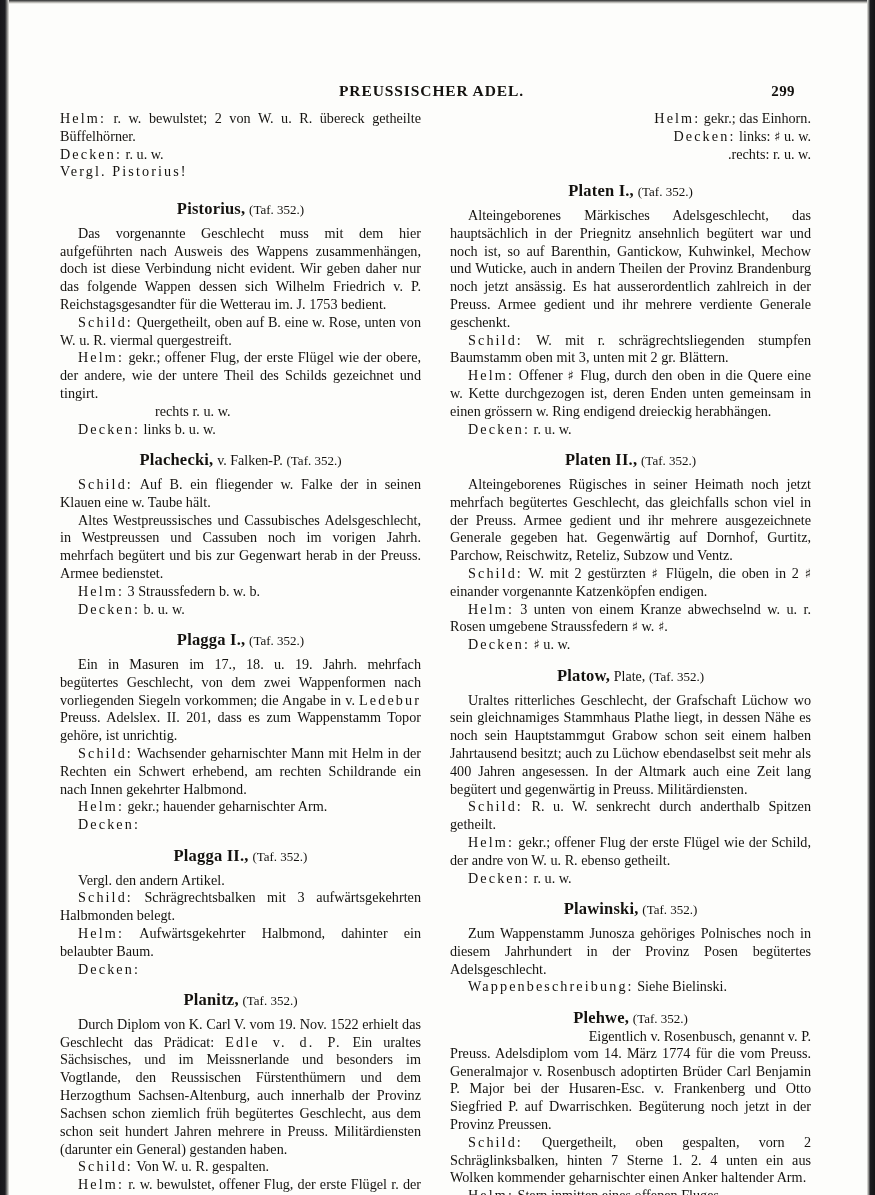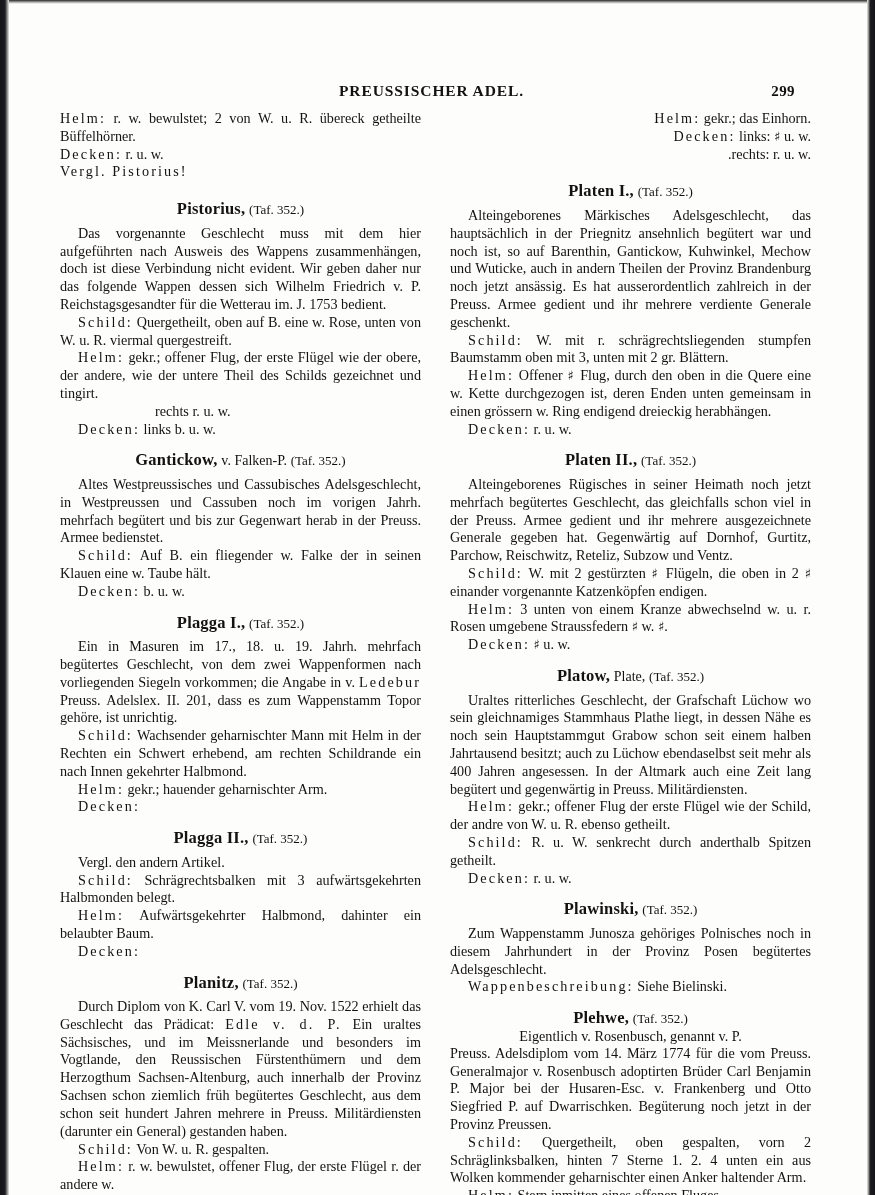--- a/index.html
+++ b/index.html
@@ -102,21 +102,21 @@
   }
   .heading .alt {
     font-weight: normal;
     font-size: 14px;
   }
   .heading .taf {
     font-weight: normal;
     font-size: 13px;
   }
   .subhead {
-    text-align: center;
+    text-align: right;
     font-size: 14.2px;
     line-height: 1.2;
     margin: 0;
   }
   p.para {
     margin: 0;
     font-size: 14.2px;
     line-height: 1.255;
     text-align: justify;
     text-justify: inter-word;
@@ -178,24 +178,25 @@
           <p class="para"><span class="sp">Helm:</span><span> gekr.; offener Flug, der erste Flügel wie der obere, der andere, wie der untere Theil des Schilds gezeichnet und tingirt.</span></p>
           <p class="para noindent">
               <span class="indent-hang">rechts r. u. w.</span>
             </p>
           <p class="para"><span class="sp">Decken:</span><span> links b. u. w.</span></p>
         </div>
 
         <div class="gap-md"></div>
 
         <div class="entry">
-          <p class="heading"><span class="name">Gantickow,</span> <span class="alt">v. Falken-P.</span> <span class="taf">(Taf. 352.)</span></p>
-          <div class="gap-sm"></div>
+          <p class="heading"><span class="name">Plachecki,</span> <span class="alt">v. Falken-P.</span> <span class="taf">(Taf. 352.)</span></p>
+          <div class="gap-sm"></div>
+          <p class="para"><span class="sp">Schild:</span><span> Auf B. ein fliegender w. Falke der in seinen Klauen eine w. Taube hält.</span></p>
           <p class="para">Altes Westpreussisches und Cassubisches Adelsgeschlecht, in Westpreussen und Cassuben noch im vorigen Jahrh. mehrfach begütert und bis zur Gegenwart herab in der Preuss. Armee bedienstet.</p>
-          <p class="para"><span class="sp">Schild:</span><span> Auf B. ein fliegender w. Falke der in seinen Klauen eine w. Taube hält.</span></p>
+          <p class="para"><span class="sp">Helm:</span><span> 3 Straussfedern b. w. b.</span></p>
           <p class="para"><span class="sp">Decken:</span><span> b. u. w.</span></p>
         </div>
 
         <div class="gap-md"></div>
 
         <div class="entry">
           <p class="heading"><span class="name">Plagga I.,</span> <span class="taf">(Taf. 352.)</span></p>
           <div class="gap-sm"></div>
           <p class="para"><span>Ein in Masuren im 17., 18. u. 19. Jahrh. mehrfach begütertes Geschlecht, von dem zwei Wappenformen nach vorliegenden Siegeln vorkommen; die Angabe in v. </span><span class="sp">Ledebur</span><span> Preuss. Adelslex. II. 201, dass es zum Wappenstamm Topor gehöre, ist unrichtig.</span></p>
           <p class="para"><span class="sp">Schild:</span><span> Wachsender geharnischter Mann mit Helm in der Rechten ein Schwert erhebend, am rechten Schildrande ein nach Innen gekehrter Halbmond.</span></p>
@@ -258,22 +259,22 @@
           <p class="para"><span class="sp">Helm:</span><span> 3 unten von einem Kranze abwechselnd w. u. r. Rosen umgebene Straussfedern </span><span class="hatch">♯</span><span> w. </span><span class="hatch">♯</span><span>.</span></p>
           <p class="para"><span class="sp">Decken:</span><span> </span><span class="hatch">♯</span><span> u. w.</span></p>
         </div>
 
         <div class="gap-md"></div>
 
         <div class="entry">
           <p class="heading"><span class="name">Platow,</span> <span class="alt">Plate,</span> <span class="taf">(Taf. 352.)</span></p>
           <div class="gap-sm"></div>
           <p class="para">Uraltes ritterliches Geschlecht, der Grafschaft Lüchow wo sein gleichnamiges Stammhaus Plathe liegt, in dessen Nähe es noch sein Hauptstammgut Grabow schon seit einem halben Jahrtausend besitzt; auch zu Lüchow ebendaselbst seit mehr als 400 Jahren angesessen. In der Altmark auch eine Zeit lang begütert und gegenwärtig in Preuss. Militärdiensten.</p>
+          <p class="para"><span class="sp">Schild:</span><span> R. u. W. senkrecht durch anderthalb Spitzen getheilt.</span></p>
           <p class="para"><span class="sp">Helm:</span><span> gekr.; offener Flug der erste Flügel wie der Schild, der andre von W. u. R. ebenso getheilt.</span></p>
-          <p class="para"><span class="sp">Schild:</span><span> R. u. W. senkrecht durch anderthalb Spitzen getheilt.</span></p>
           <p class="para"><span class="sp">Decken:</span><span> r. u. w.</span></p>
         </div>
 
         <div class="gap-md"></div>
 
         <div class="entry">
           <p class="heading"><span class="name">Plawinski,</span> <span class="taf">(Taf. 352.)</span></p>
           <div class="gap-sm"></div>
           <p class="para">Zum Wappenstamm Junosza gehöriges Polnisches noch in diesem Jahrhundert in der Provinz Posen begütertes Adelsgeschlecht.</p>
           <p class="para"><span class="sp">Wappenbeschreibung:</span><span> Siehe Bielinski.</span></p>

